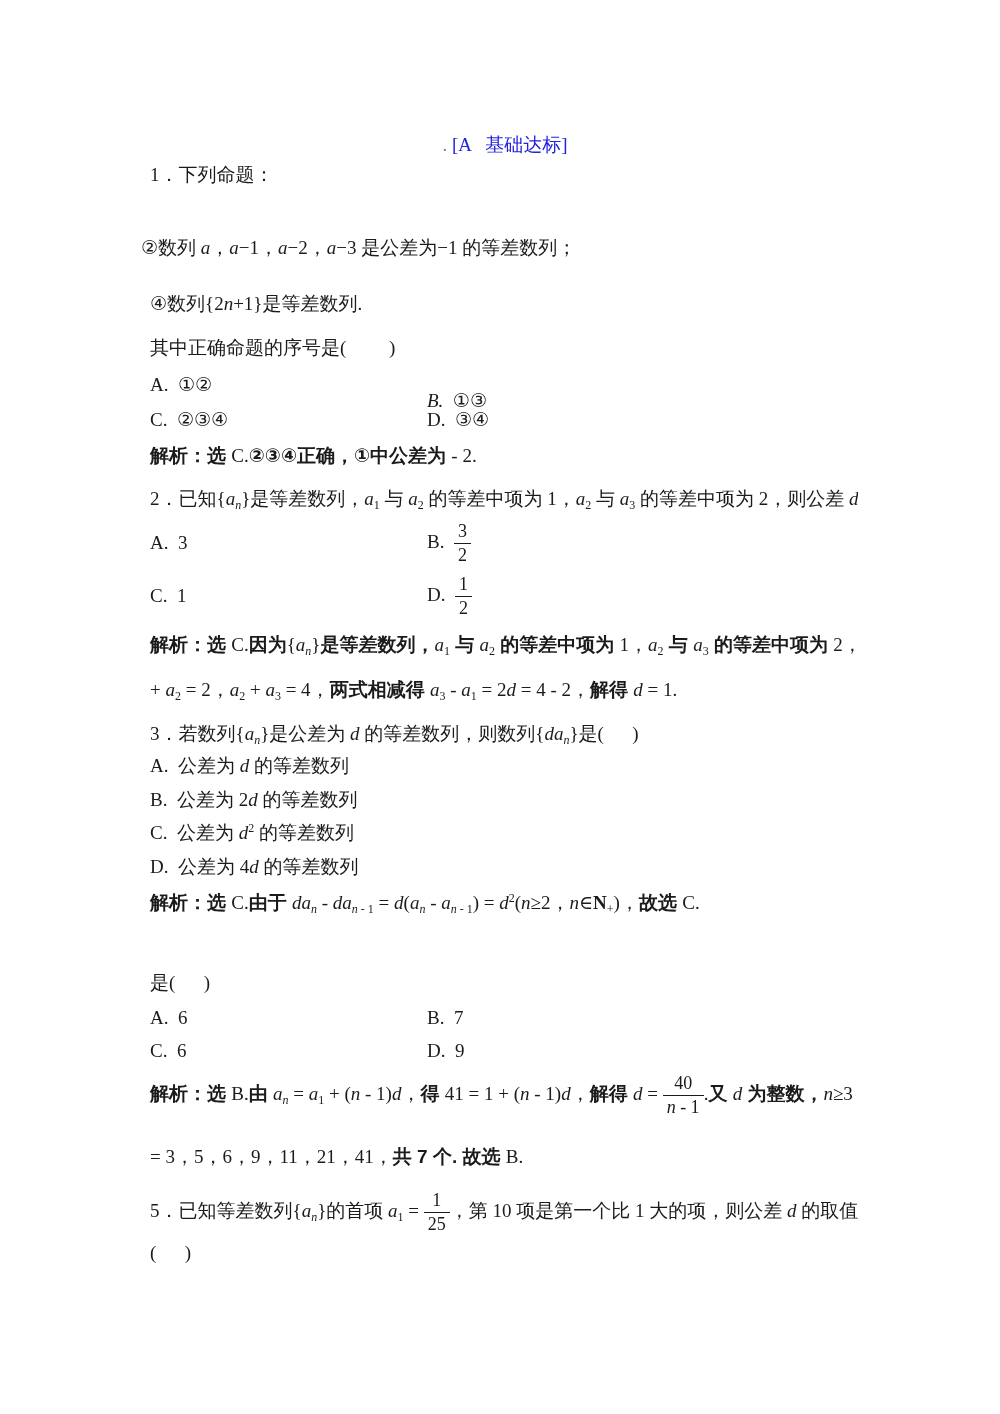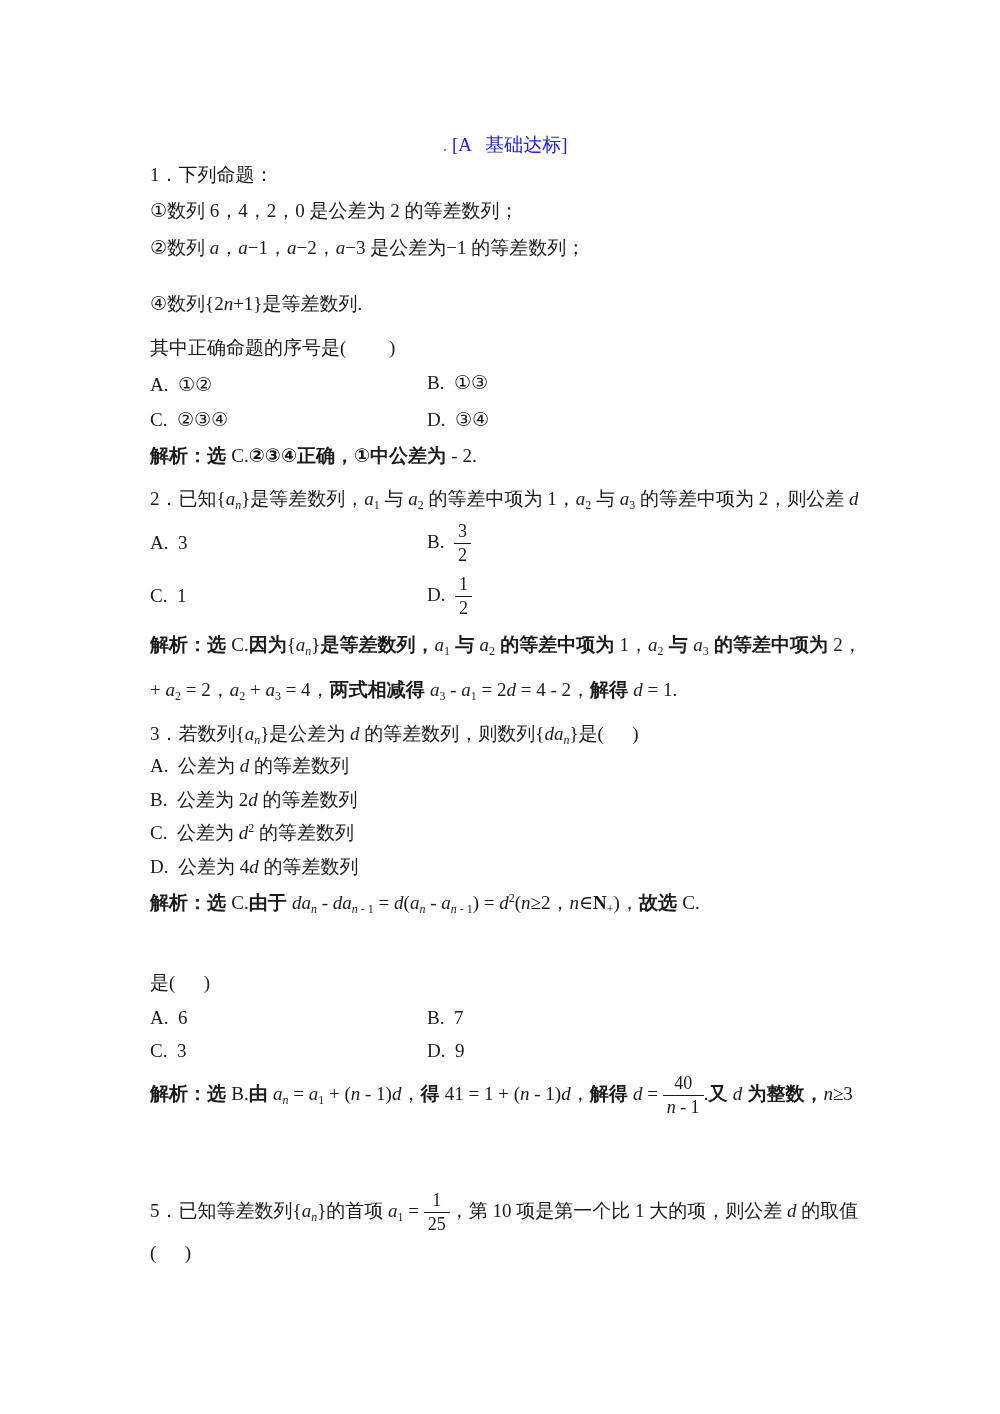--- a/index.html
+++ b/index.html
@@ -24,43 +24,43 @@
   .frac{display:inline-block;vertical-align:middle;text-align:center;font-size:18px;line-height:21px;}
   .frac .fn{display:block;padding:0 4px 1px;border-bottom:1px solid currentColor;}
   .frac .fd{display:block;padding:1px 4px 0;}
 </style>
 </head>
 <body>
 
 <div class="page" id="doc">
     <div class="line" style="left: 150px; top: 120px; width: 710px; text-align: center;"><span class="gray">. </span><span class="blue">[A   基础达标]</span></div>
     <div class="line" style="left: 150px; top: 150px; font-family: Liberation Serif, serif;"><span>1．下列命题：</span></div>
-    <div class="line" style="left: 150px; top: 186px;"><span>①数列 6，4，2，0 是公差为 2 的等差数列；</span></div>
-    <div class="line" style="left: 150px; top: 223px; text-align: center;"><span>②数列 </span><span class="it">a</span><span>，</span><span class="it">a</span><span>−1，</span><span class="it">a</span><span>−2，</span><span class="it">a</span><span>−3 是公差为−1 的等差数列；</span></div>
+    <div class="line" style="left: 141px; top: 223px; text-align: center;"><span>②数列 </span><span class="it">a</span><span>，</span><span class="it">a</span><span>−1，</span><span class="it">a</span><span>−2，</span><span class="it">a</span><span>−3 是公差为−1 的等差数列；</span></div>
     <div class="line" style="left: 150px; top: 279px;"><span>④数列{2</span><span class="it">n</span><span>+1}是等差数列.</span></div>
     <div class="line" style="left: 150px; top: 323px;"><span>其中正确命题的序号是(         )</span></div>
     <div class="line" style="left: 150px; top: 360px;"><span>A.  ①②</span></div>
-    <div class="line" style="left: 427px; top: 358px;"><span>B.  ①③</span></div>
+    <div class="line" style="left: 427px; top: 376px; font-style: italic;"><span>B.  ①③</span></div>
     <div class="line" style="left: 150px; top: 395px;"><span>C.  ②③④</span></div>
     <div class="line" style="left: 427px; top: 395px;"><span>D.  ③④</span></div>
     <div class="line" style="left: 150px; top: 431px;"><span class="hei">解析：选 </span><span>C.</span><span class="hei">②③④正确，①中公差为 </span><span>- 2.</span></div>
     <div class="line" style="left: 150px; top: 474px;"><span>2．已知{</span><span class="it">a</span><span class="sb it">n</span><span>}是等差数列，</span><span class="it">a</span><span class="sb">1</span><span> 与 </span><span class="it">a</span><span class="sb">2</span><span> 的等差中项为 1，</span><span class="it">a</span><span class="sb">2</span><span> 与 </span><span class="it">a</span><span class="sb">3</span><span> 的等差中项为 2，则公差 </span><span class="it">d</span><span>=(      )</span></div>
     <div class="line" style="left: 150px; top: 518px;"><span>A.  3</span></div>
     <div class="line" style="left: 427px; top: 509px;"><span>B.  </span><span class="frac"><span class="fn"><span>3</span></span><span class="fd"><span>2</span></span></span></div>
     <div class="line" style="left: 150px; top: 571px;"><span>C.  1</span></div>
     <div class="line" style="left: 427px; top: 562px;"><span>D.  </span><span class="frac"><span class="fn"><span>1</span></span><span class="fd"><span>2</span></span></span></div>
     <div class="line" style="left: 150px; top: 620px;"><span class="hei">解析：选 </span><span>C.</span><span class="hei">因为</span><span>{</span><span class="it">a</span><span class="sb it">n</span><span>}</span><span class="hei">是等差数列，</span><span class="it">a</span><span class="sb">1</span><span class="hei"> 与 </span><span class="it">a</span><span class="sb">2</span><span class="hei"> 的等差中项为 </span><span>1，</span><span class="it">a</span><span class="sb">2</span><span class="hei"> 与 </span><span class="it">a</span><span class="sb">3</span><span class="hei"> 的等差中项为 </span><span>2，</span><span class="hei">所以 </span><span class="it">a</span><span class="sb">1</span></div>
     <div class="line" style="left: 150px; top: 665px;"><span>+ </span><span class="it">a</span><span class="sb">2</span><span> = 2，</span><span class="it">a</span><span class="sb">2</span><span> + </span><span class="it">a</span><span class="sb">3</span><span> = 4，</span><span class="hei">两式相减得 </span><span class="it">a</span><span class="sb">3</span><span> - </span><span class="it">a</span><span class="sb">1</span><span> = 2</span><span class="it">d</span><span> = 4 - 2，</span><span class="hei">解得 </span><span class="it">d</span><span> = 1.</span></div>
     <div class="line" style="left: 150px; top: 709px;"><span>3．若数列{</span><span class="it">a</span><span class="sb it">n</span><span>}是公差为 </span><span class="it">d</span><span> 的等差数列，则数列{</span><span class="it">da</span><span class="sb it">n</span><span>}是(      )</span></div>
     <div class="line" style="left: 150px; top: 741px;"><span>A.  公差为 </span><span class="it">d</span><span> 的等差数列</span></div>
     <div class="line" style="left: 150px; top: 775px;"><span>B.  公差为 2</span><span class="it">d</span><span> 的等差数列</span></div>
     <div class="line" style="left: 150px; top: 808px;"><span>C.  公差为 </span><span class="it">d</span><span class="sp">2</span><span> 的等差数列</span></div>
     <div class="line" style="left: 150px; top: 842px;"><span>D.  公差为 4</span><span class="it">d</span><span> 的等差数列</span></div>
     <div class="line" style="left: 150px; top: 878px;"><span class="hei">解析：选 </span><span>C.</span><span class="hei">由于 </span><span class="it">da</span><span class="sb it">n</span><span> - </span><span class="it">da</span><span class="sb it">n</span><span class="sb"> - 1</span><span> = </span><span class="it">d</span><span>(</span><span class="it">a</span><span class="sb it">n</span><span> - </span><span class="it">a</span><span class="sb it">n</span><span class="sb"> - 1</span><span>) = </span><span class="it">d</span><span class="sp">2</span><span>(</span><span class="it">n</span><span>≥2，</span><span class="it">n</span><span>∈</span><span class="bd">N</span><span class="sb">+</span><span>)，</span><span class="hei">故选 </span><span>C.</span></div>
     <div class="line" style="left: 150px; top: 958px;"><span>是(      )</span></div>
     <div class="line" style="left: 150px; top: 993px;"><span>A.  6</span></div>
     <div class="line" style="left: 427px; top: 993px;"><span>B.  7</span></div>
-    <div class="line" style="left: 150px; top: 1026px;"><span>C.  3</span></div>
+    <div class="line" style="left: 150px; top: 1026px;"><span>C.  6</span></div>
     <div class="line" style="left: 427px; top: 1026px;"><span>D.  9</span></div>
     <div class="line" style="left: 150px; top: 1061px;"><span class="hei">解析：选 </span><span>B.</span><span class="hei">由 </span><span class="it">a</span><span class="sb it">n</span><span> = </span><span class="it">a</span><span class="sb">1</span><span> + (</span><span class="it">n</span><span> - 1)</span><span class="it">d</span><span>，</span><span class="hei">得 </span><span>41 = 1 + (</span><span class="it">n</span><span> - 1)</span><span class="it">d</span><span>，</span><span class="hei">解得 </span><span class="it">d</span><span> = </span><span class="frac"><span class="fn"><span>40</span></span><span class="fd"><span class="it">n</span><span> - 1</span></span></span><span>.</span><span class="hei">又 </span><span class="it">d</span><span class="hei"> 为整数，</span><span class="it">n</span><span>≥3，</span><span class="hei">则 </span><span class="it">n</span></div>
+    <div class="line" style="left: 150px; top: 1132px;"><span>= 3，5，6，9，11，21，41，</span><span class="hei">共 7 个. 故选 </span><span>B.</span></div>
     <div class="line" style="left: 150px; top: 1178px;"><span>5．已知等差数列{</span><span class="it">a</span><span class="sb it">n</span><span>}的首项 </span><span class="it">a</span><span class="sb">1</span><span> = </span><span class="frac"><span class="fn"><span>1</span></span><span class="fd"><span>25</span></span></span><span>，第 10 项是第一个比 1 大的项，则公差 </span><span class="it">d</span><span> 的取值范围是</span></div>
     <div class="line" style="left: 150px; top: 1228px;"><span>(      )</span></div>
   </div>
 
 </body></html>

